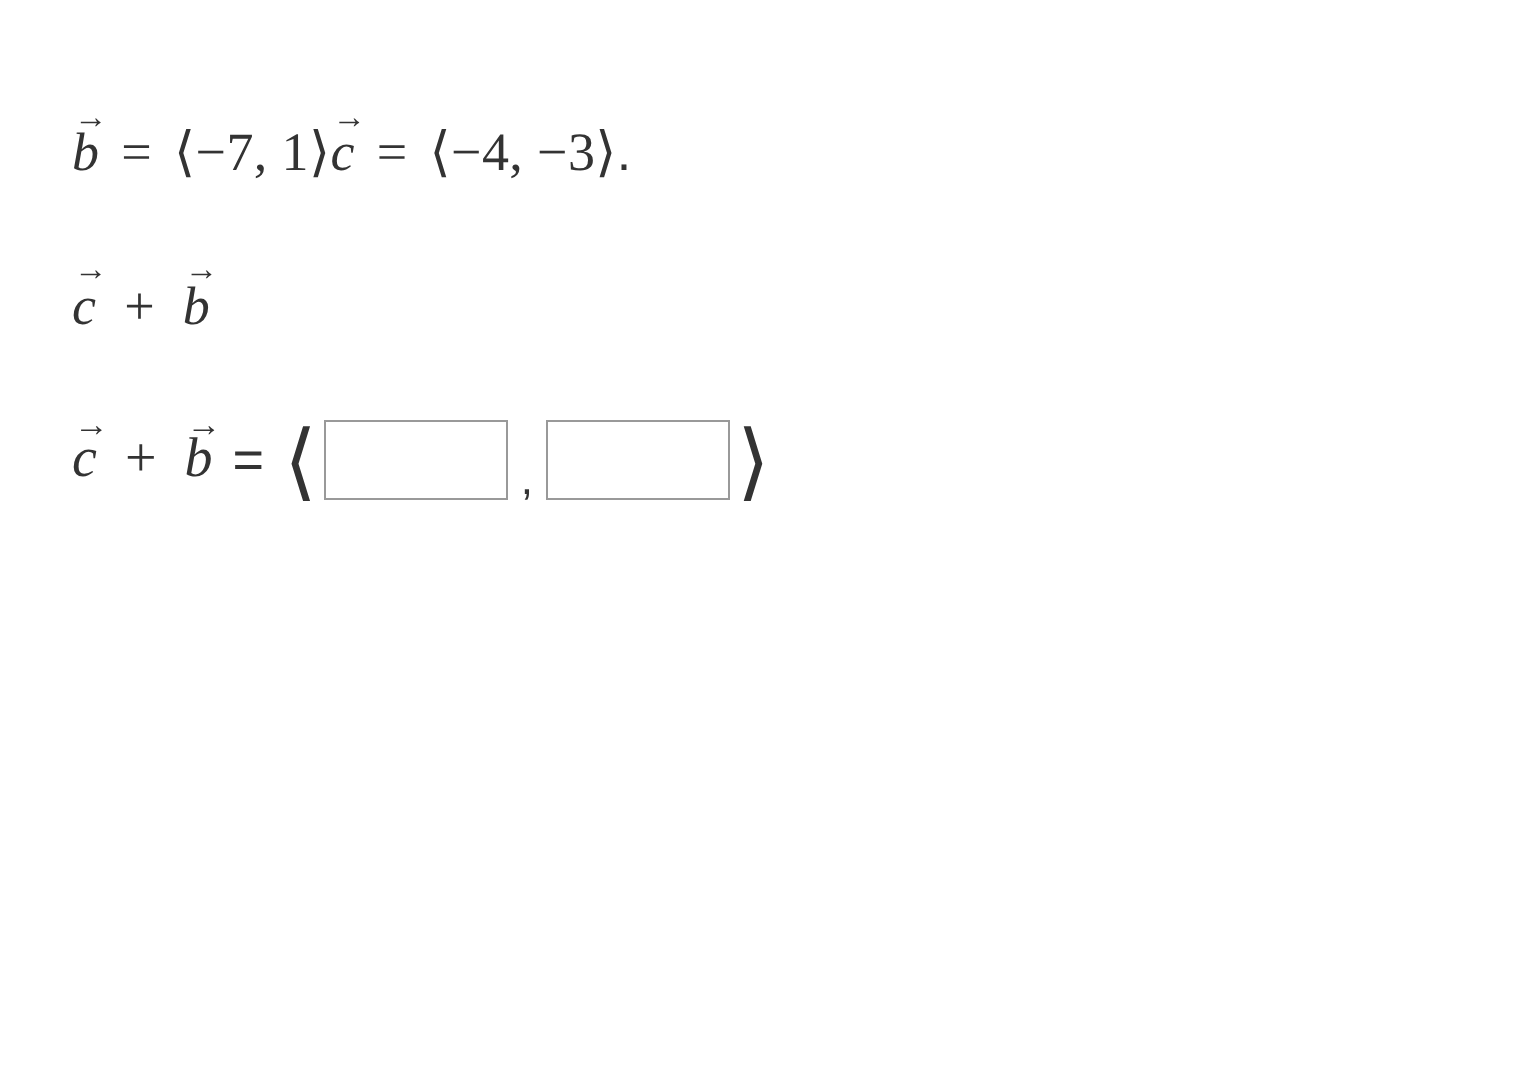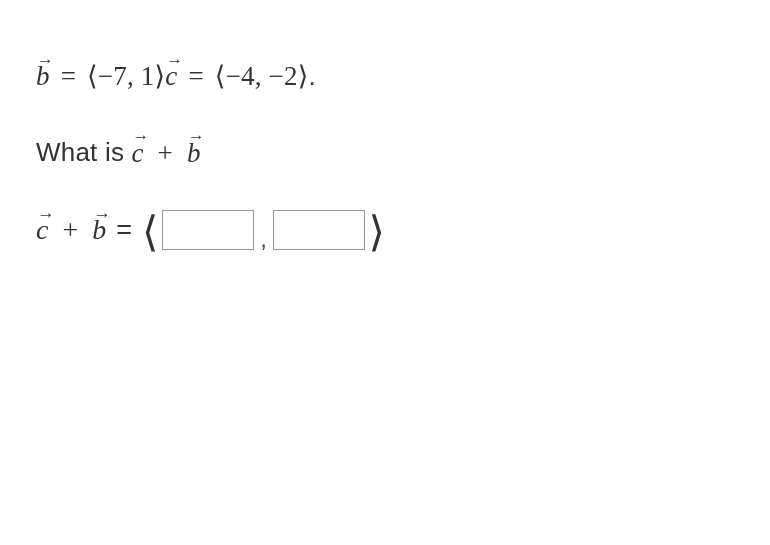--- a/index.html
+++ b/index.html
@@ -101,27 +101,26 @@
       </span>
       <span class="gap-sm"></span>=<span class="gap-sm"></span>
       <span>⟨−7, 1⟩</span>
     </span>
     <span class="math">
       <span class="vec">
         <span class="arrow-over">→</span>
         <span>c</span>
       </span>
       <span class="gap-sm"></span>=<span class="gap-sm"></span>
-      <span>⟨−4, −2⟩</span>
+      <span>⟨−4, −3⟩</span>
     </span>
     <span>.</span>
   </div>
 
   <div class="line">
-    <span style="white-space:pre;">What is </span>
     <span class="math">
       <span class="vec">
         <span class="arrow-over">→</span>
         <span>c</span>
       </span>
       <span style="font-style:normal; white-space:pre;"> + </span>
       <span class="vec">
         <span class="arrow-over">→</span>
         <span>b</span>
       </span>

